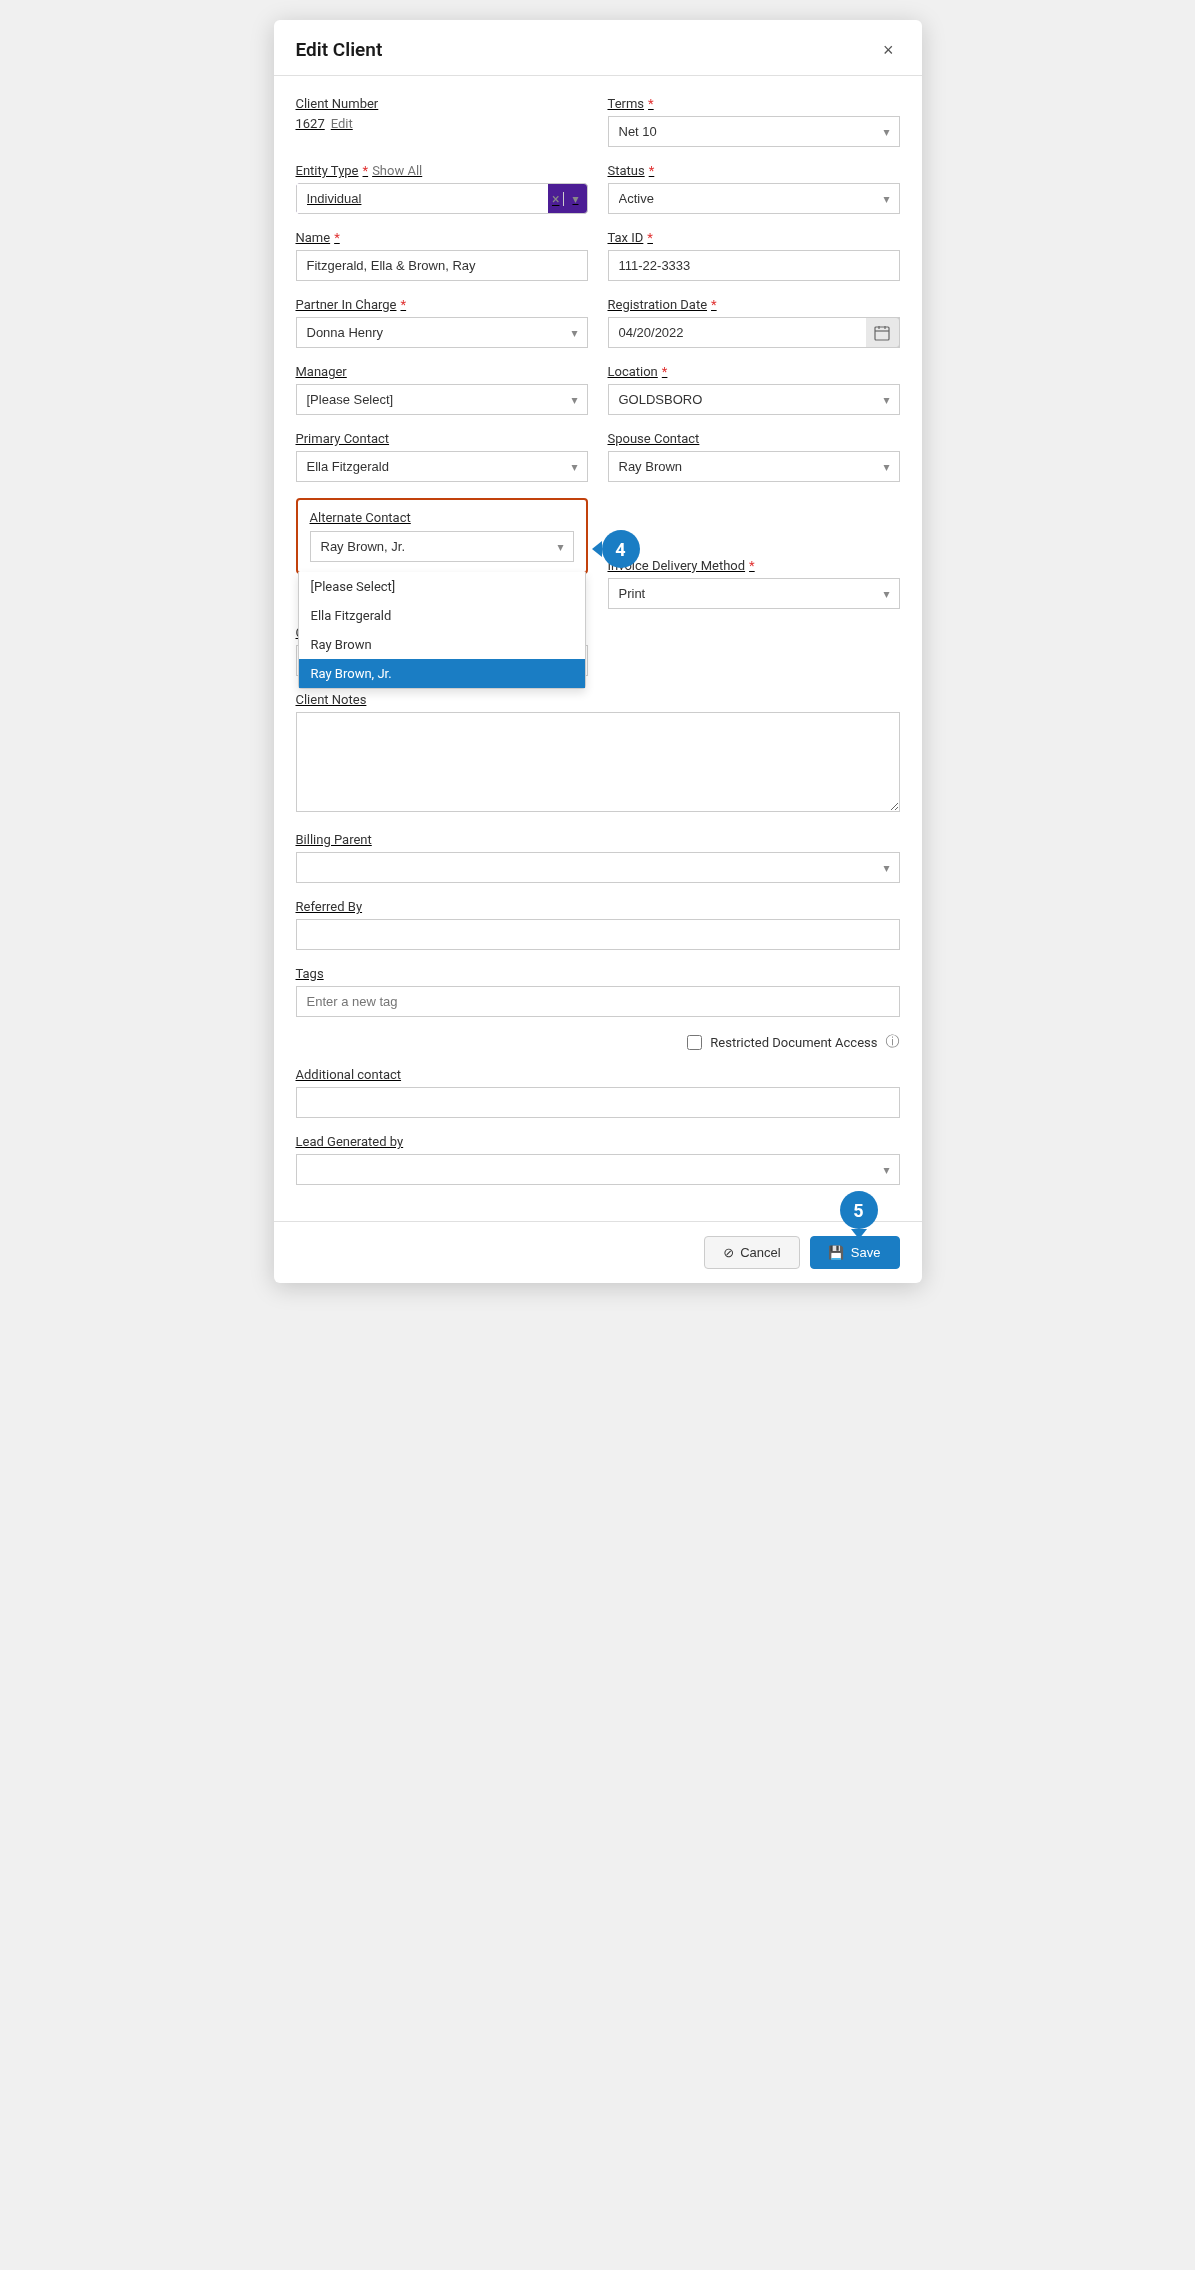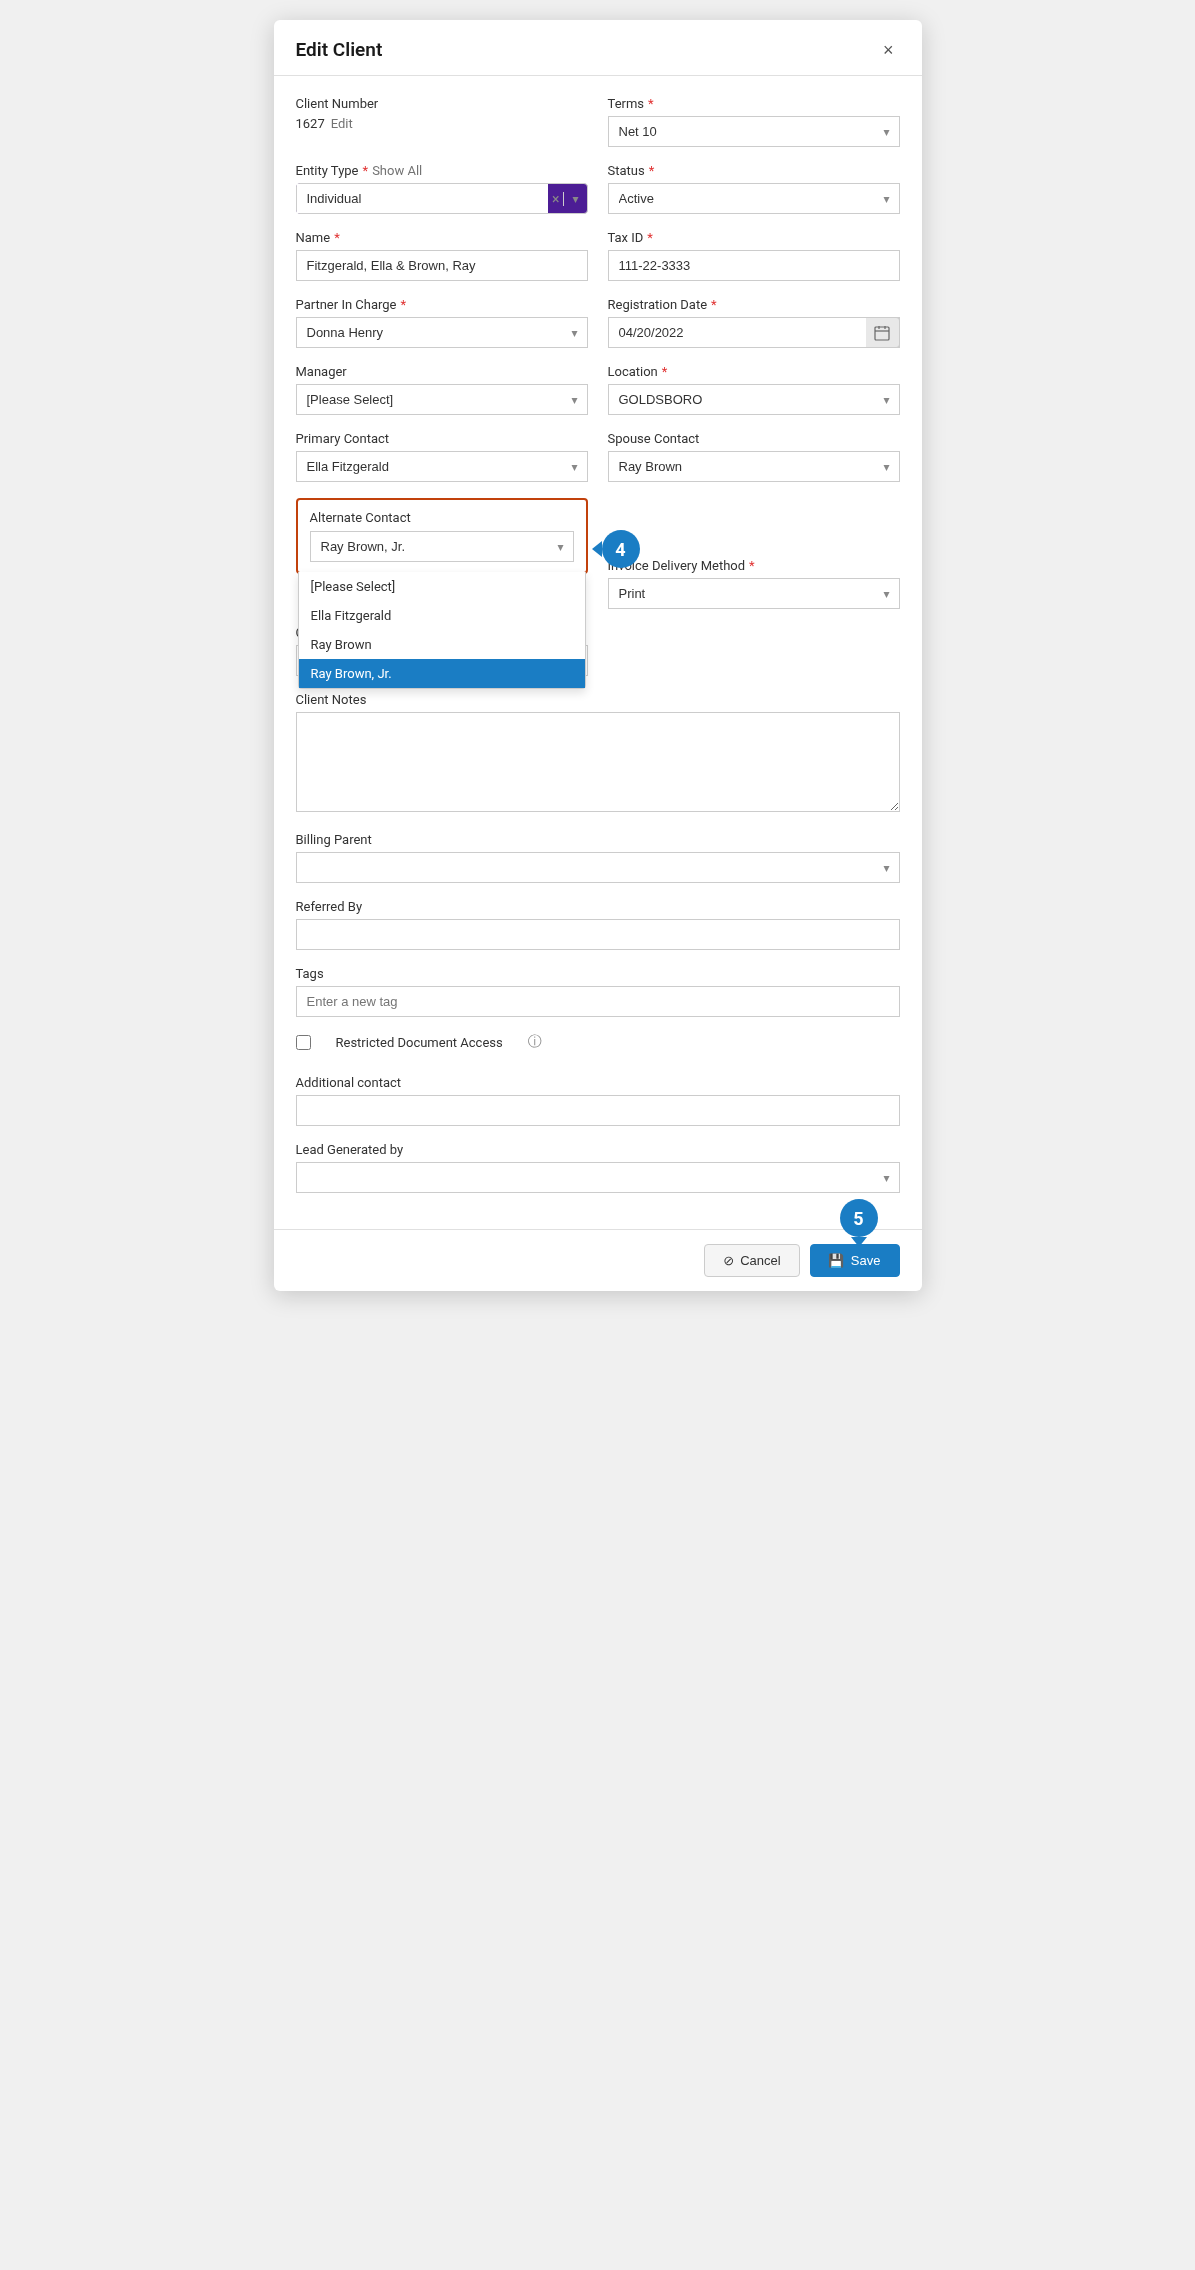--- a/index.html
+++ b/index.html
@@ -41,20 +41,21 @@
       line-height: 1;
       padding: 2px 6px;
     }
     .modal-body {
       padding: 20px 22px;
     }
     .form-row {
       display: flex;
       gap: 20px;
       margin-bottom: 16px;
+      text-decoration: underline;
     }
     .form-col {
       flex: 1;
     }
     .form-col.full {
       flex: 1 1 100%;
     }
     .field-label {
       font-size: 13px;
       color: #333;
@@ -269,22 +270,23 @@
       border-radius: 4px;
       padding: 7px 10px;
       font-size: 13px;
       color: #aaa;
       cursor: text;
       background: #fff;
     }
     .checkbox-row {
       display: flex;
       align-items: center;
-      gap: 25px;
-      margin-bottom: 24px;
+      gap: 8px;
+      margin-bottom: 16px;
+      justify-content: flex-end;
     }
     .checkbox-row input[type="checkbox"] {
       width: 15px;
       height: 15px;
       cursor: pointer;
     }
     .checkbox-label {
       font-size: 13px;
       color: #333;
     }

